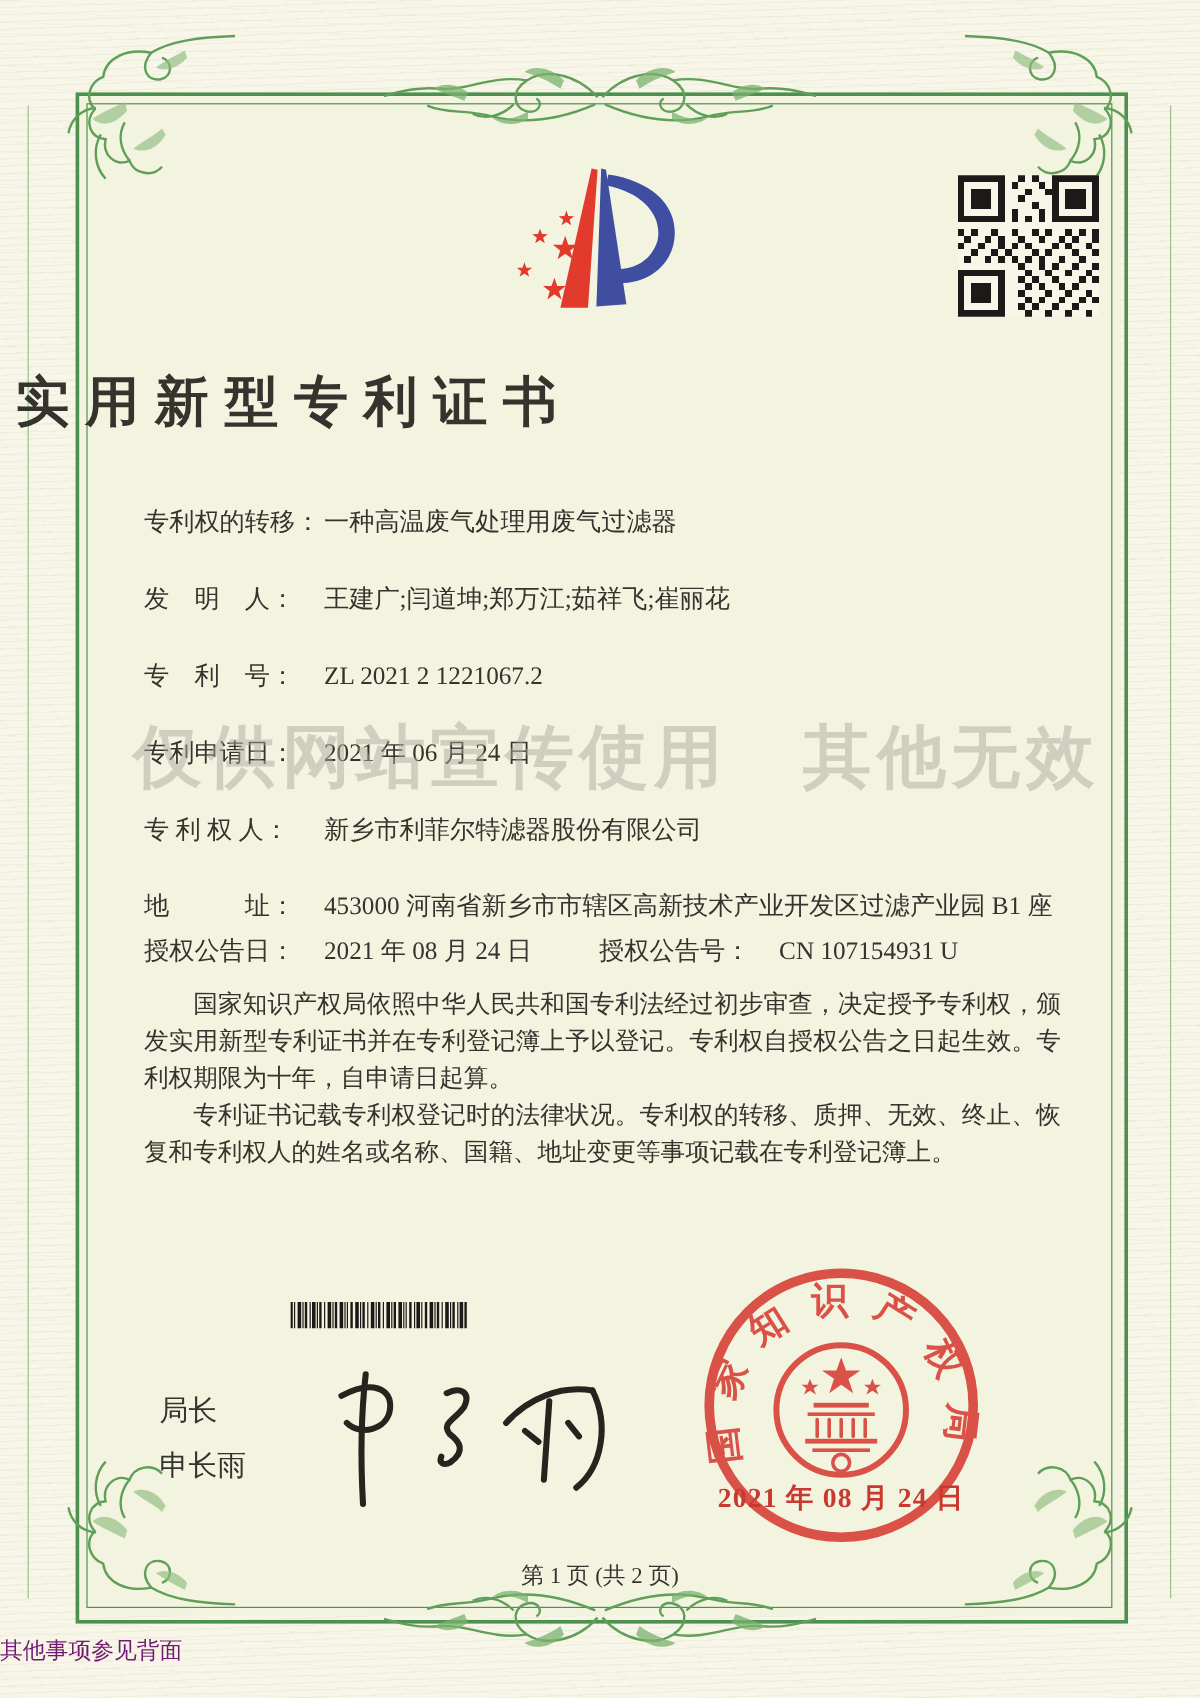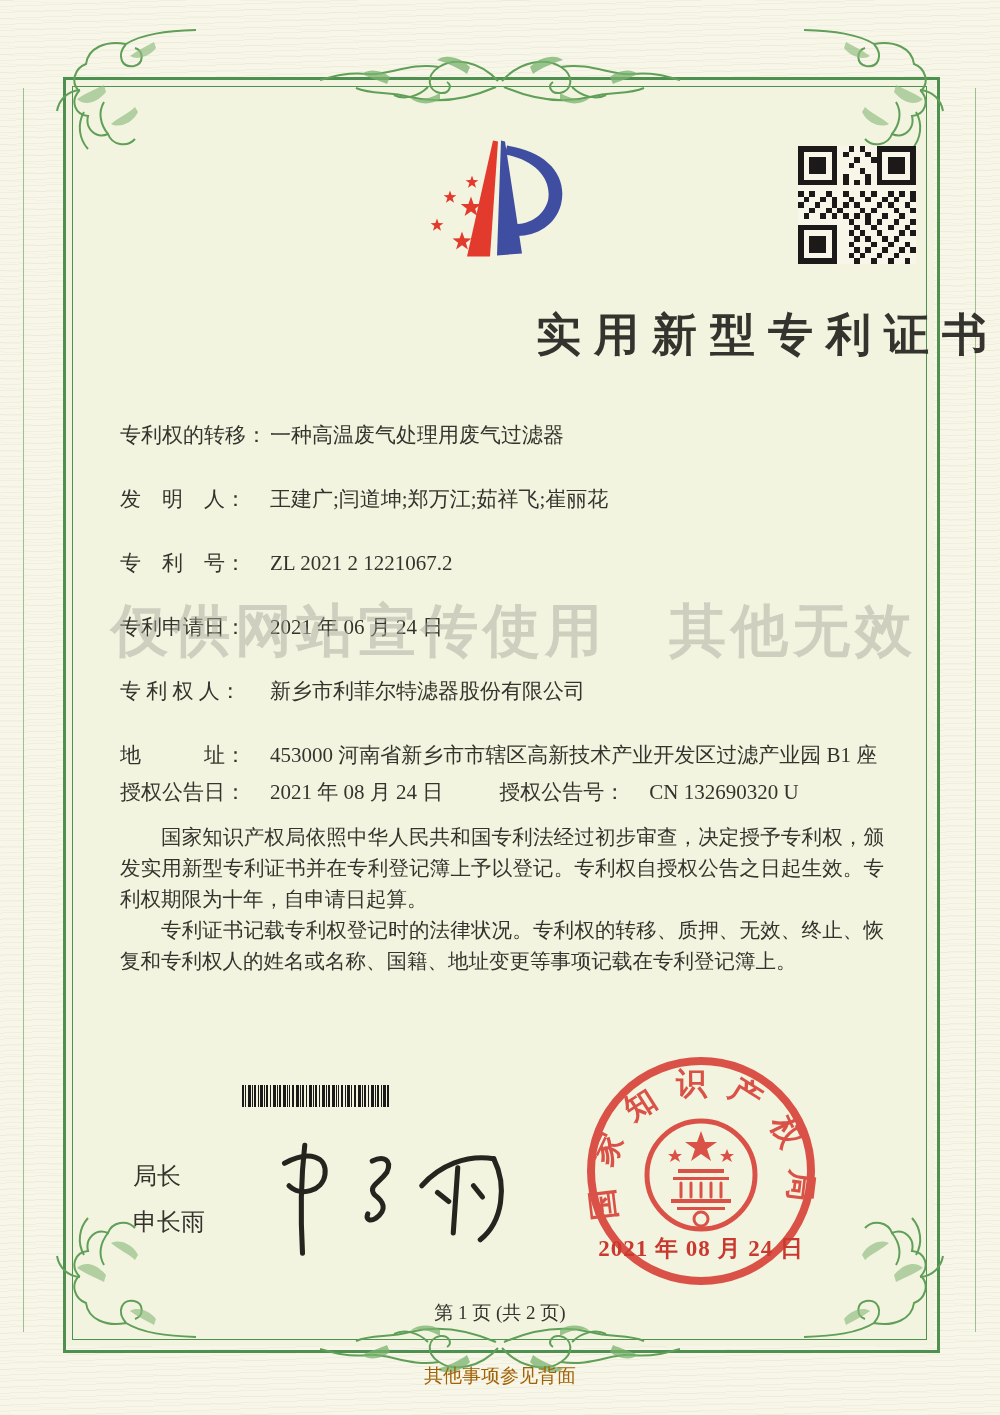--- a/index.html
+++ b/index.html
@@ -31,21 +31,21 @@
     border:1px solid #4d9050;z-index:1;
   }
   .edge-line{position:absolute;width:1px;top:88px;height:1244px;background:#9cbf90;z-index:1;}
   .ornament{position:absolute;z-index:2;}
   .content{position:absolute;inset:0;z-index:3;}
 
   .cert-no{position:absolute;left:103px;top:150px;font-size:22px;letter-spacing:2px;}
   .logo{position:absolute;left:400px;top:126px;width:200px;height:155px;}
   .qr{position:absolute;left:798px;top:146px;width:118px;height:118px;}
   .doc-title{
-    position:absolute;left:0;right:0;top:305px;text-align:right;
+    position:absolute;left:0;right:0;top:305px;text-align:left;
     font-size:45px;font-weight:bold;letter-spacing:13px;padding-left:13px;
   }
   .fields{position:absolute;left:120px;top:420px;width:764px;font-size:21px;line-height:31px;}
   .field{display:flex;margin-bottom:33px;}
   .field .lab{flex:none;width:150px;}
   .field .val{flex:1;}
   .field.addr{margin-bottom:6px;}
   .grant-row{display:flex;margin-bottom:0;}
   .grant-row .pair{display:flex;}
   .grant-row .pair.second{margin-left:56px;}
@@ -61,21 +61,21 @@
   .barcode{position:absolute;left:242px;top:1085px;width:148px;height:22px;}
   .signer{position:absolute;left:133px;top:1163px;font-size:24px;line-height:30px;font-family:Liberation Mono, monospace;}
   .signer .name{margin-top:16px;}
   .signature{position:absolute;left:262px;top:1122px;width:270px;height:150px;}
   .seal{position:absolute;left:583px;top:1053px;width:236px;height:236px;opacity:.92;}
   .seal-date{
     position:absolute;left:583px;top:1233px;width:236px;text-align:center;
     font-size:23px;color:#c9392f;letter-spacing:1px;z-index:4;font-weight:bold;
   }
   .footer-page{position:absolute;left:0;right:0;top:1300px;text-align:center;font-size:19px;}
-  .back-note{position:absolute;left:0;right:0;top:1363px;text-align:center;font-size:19px;color:#a16207;}
+  .back-note{position:absolute;left:0;right:0;top:1363px;text-align:left;font-size:19px;color:#701a75;}
 </style>
 </head>
 <body>
 
 <div class="page">
 
   <div class="paper-inner"></div>
 
   <div class="frame-outer"></div>
   <div class="frame-inner"></div>
@@ -238,21 +238,21 @@
         <span class="lab">地　　　址：</span>
         <span class="val">453000 河南省新乡市市辖区高新技术产业开发区过滤产业园 B1 座</span>
       </div>
       <div class="grant-row">
         <div class="pair">
           <span class="lab">授权公告日：</span>
           <span>2021 年 08 月 24 日</span>
         </div>
         <div class="pair second">
           <span class="lab">授权公告号：</span>
-          <span>CN 132690320 U</span>
+          <span>CN 107154931 U</span>
         </div>
       </div>
 
       <div class="body-paras">
         <p>国家知识产权局依照中华人民共和国专利法经过初步审查，决定授予专利权，颁发实用新型专利证书并在专利登记簿上予以登记。专利权自授权公告之日起生效。专利权期限为十年，自申请日起算。</p>
         <p>专利证书记载专利权登记时的法律状况。专利权的转移、质押、无效、终止、恢复和专利权人的姓名或名称、国籍、地址变更等事项记载在专利登记簿上。</p>
       </div>
     </div>
 
     <svg class="barcode" viewBox="0 0 148 22" preserveAspectRatio="none">

